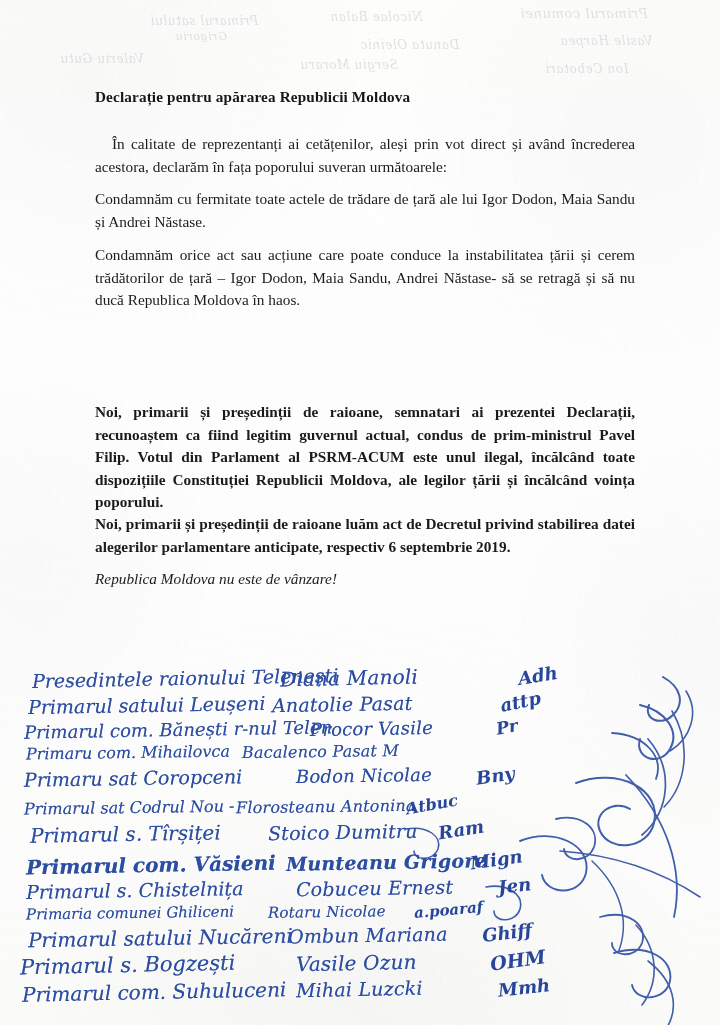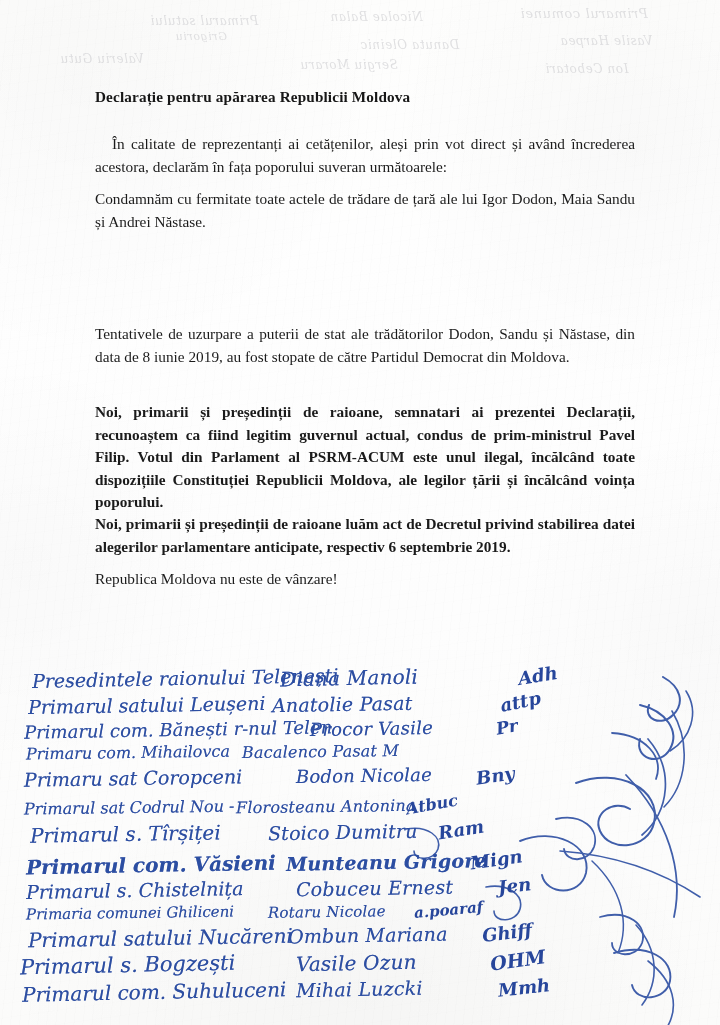--- a/index.html
+++ b/index.html
@@ -60,21 +60,21 @@
     letter-spacing:.15px;
   }
   .para{
     position:absolute;left:0;width:540px;
     font-size:15.3px;
     line-height:22.6px;
     color:#1b1b1b;
     text-align:justify;
     text-justify:inter-word;
   }
-  .para.nojust{text-align:left;}
+  .para.nojust{text-align:left;font-style:italic;}
   .para.indent{text-indent:17px;}
 
   
   #signatures{
     position:absolute;left:0;top:655px;width:720px;height:370px;
     z-index:4;
     pointer-events:none;
   }
   .hline{
     position:absolute;
@@ -115,22 +115,22 @@
   </div>
 
   <div id="doc">
 
     <div class="title">Declarație pentru apărarea Republicii Moldova</div>
 
     <div class="para" style="top:188px;">Condamnăm cu fermitate toate actele de trădare de țară ale lui Igor Dodon, Maia Sandu și Andrei Năstase.</div>
 
     <div class="para indent" style="top:133px;">În calitate de reprezentanți ai cetățenilor, aleși prin vot direct și având încrederea acestora, declarăm în fața poporului suveran următoarele:</div>
 
-
-    <div class="para" style="top:323px;">Tentativele de uzurpare a puterii de stat ale trădătorilor Dodon, Sandu și Năstase, din data de 8 iunie 2019, au fost stopate de către Partidul Democrat din Moldova.</div>
+    <div class="para" style="top:244px;">Condamnăm orice act sau acțiune care poate conduce la instabilitatea țării și cerem trădătorilor de țară – Igor Dodon, Maia Sandu, Andrei Năstase- să se retragă și să nu ducă Republica Moldova în haos.</div>
+
 
     <div class="para" style="top:401px;font-weight:bold;">Noi, primarii și președinții de raioane, semnatari ai prezentei Declarații, recunoaștem ca fiind legitim guvernul actual, condus de prim-ministrul Pavel Filip. Votul din Parlament al PSRM-ACUM este unul ilegal, încălcând toate dispozițiile Constituției Republicii Moldova, ale legilor țării și încălcând voința poporului.</div>
 
     <div class="para" style="top:513px;font-weight:bold;">Noi, primarii și președinții de raioane luăm act de Decretul privind stabilirea datei alegerilor parlamentare anticipate, respectiv 6 septembrie 2019.</div>
 
     <div class="para nojust" style="top:568px;">Republica Moldova nu este de vânzare!</div>
 
   </div>
 
   <div id="signatures">

